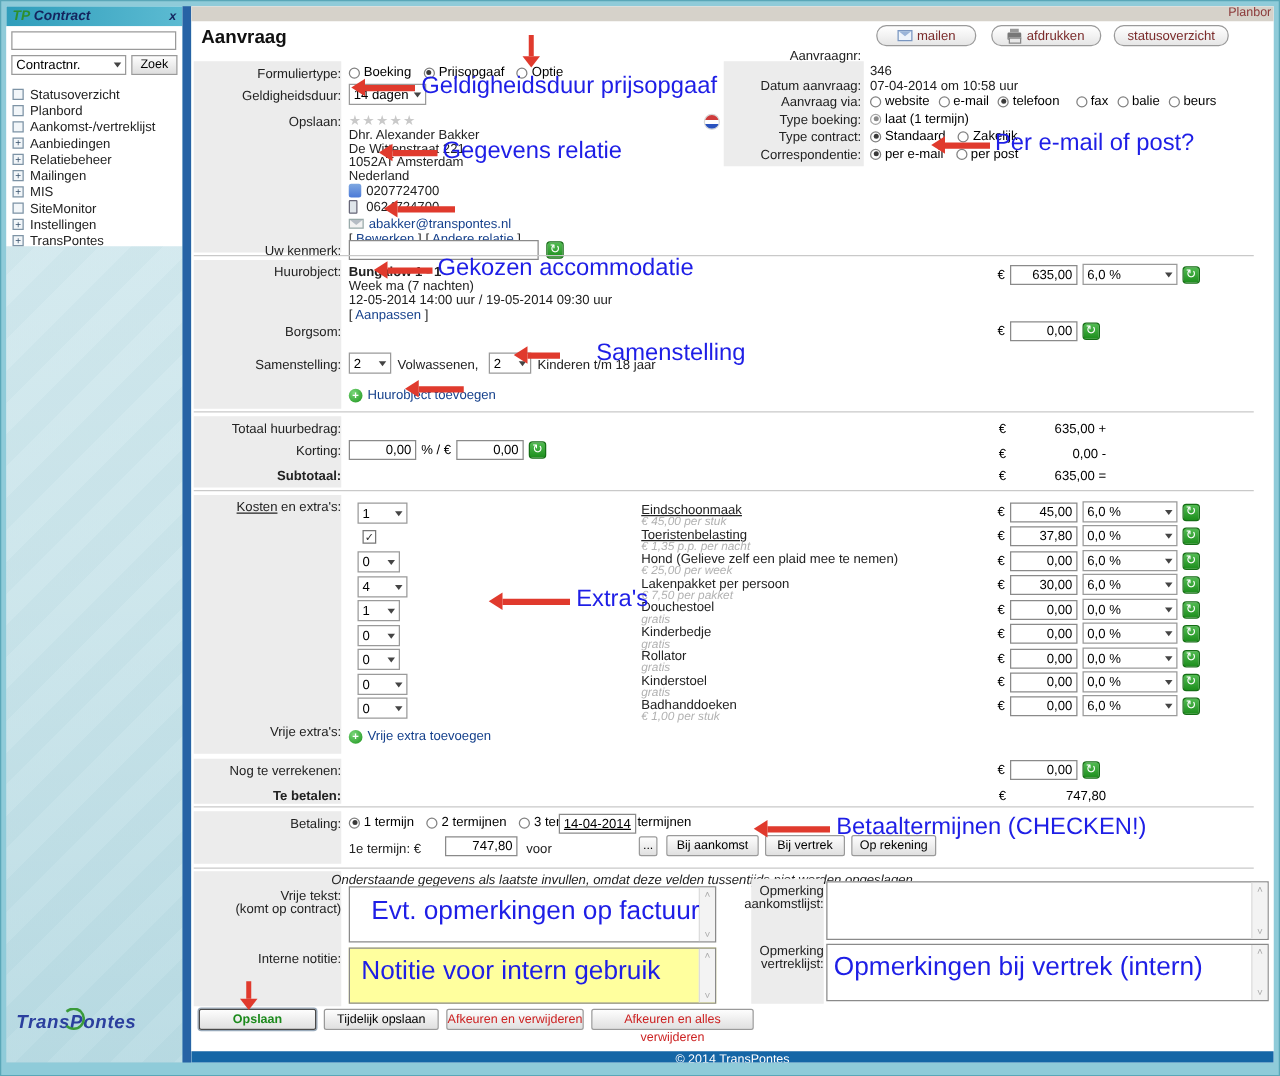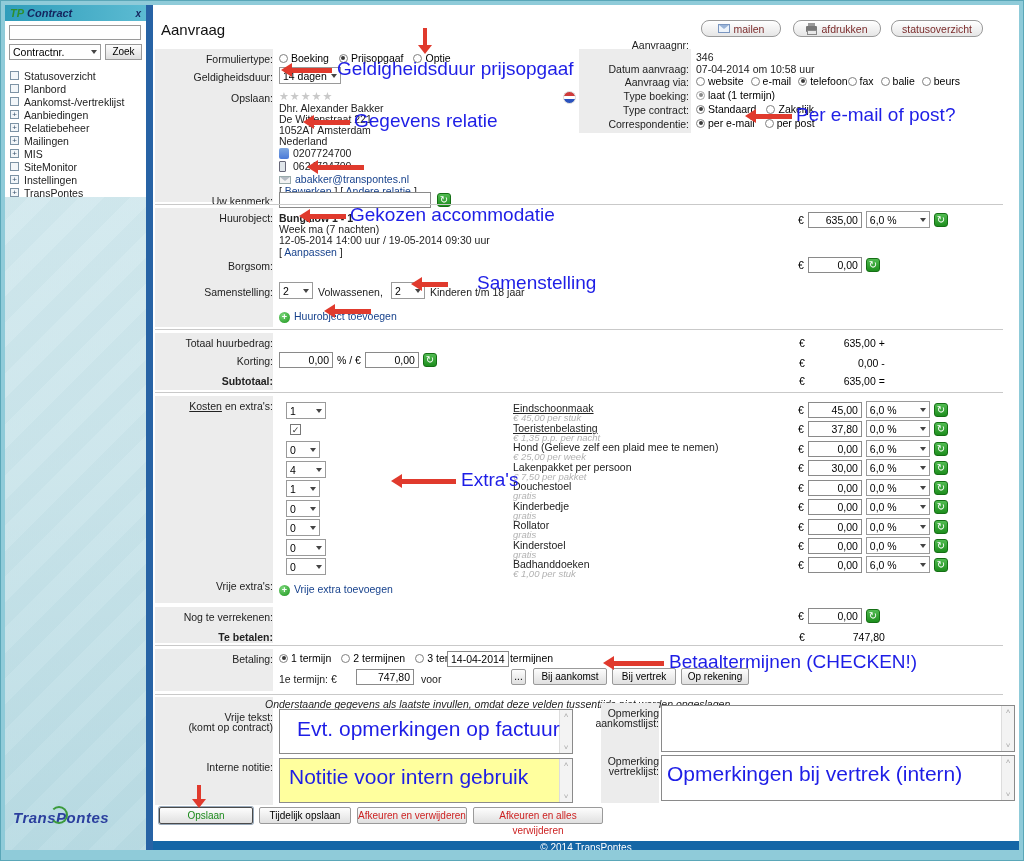--- a/index.html
+++ b/index.html
@@ -37,21 +37,21 @@
   .sb-logo{position:absolute;left:8px;top:804px;font-size:15px;font-style:italic;font-weight:bold;
     color:#2b3f9e;letter-spacing:.5px}
   .logo-ring{position:absolute;left:37px;top:-3px;width:18px;height:18px;border:2px solid #3a9a3a;
     border-radius:50%;border-left-color:transparent}
 
   
   .vbar{position:absolute;left:145px;top:4px;width:7px;height:845px;background:#2763a5}
   .main{position:absolute;left:152px;top:4px;width:866px;height:845px;background:#fff;overflow:hidden}
   .topstrip{position:absolute;left:0;top:0;width:866px;height:12px;background:#d6d2ca;
     font-size:10px;color:#8b3a3a;text-align:right;padding-right:2px;line-height:12px}
-  .title{position:absolute;left:8px;top:16px;font-size:15px;font-weight:normal;color:#111}
+  .title{position:absolute;left:8px;top:16px;font-size:15px;font-weight:bold;color:#111}
   .tbtn{position:absolute;top:15px;height:17px;border:1px solid #9a9a9a;border-radius:8px;
     background:linear-gradient(#ffffff,#e6e6e6);font-size:10.5px;color:var(--maroon);
     display:flex;align-items:center;justify-content:center;gap:4px;cursor:pointer}
   .ic-mail{display:inline-block;width:12px;height:9px;background:#eef4fb;border:1px solid #7a96c0;position:relative}
   .ic-mail::before{content:"";position:absolute;left:0;top:0;border-left:5px solid transparent;
     border-right:5px solid transparent;border-top:4px solid #9ab4d8}
   .ic-print{display:inline-block;width:11px;height:6px;background:#777;border-radius:1px;position:relative}
   .ic-print::before{content:"";position:absolute;top:-3px;left:2px;width:7px;height:3px;background:#999}
   .ic-print::after{content:"";position:absolute;bottom:-3px;left:1px;width:8px;height:3px;background:#e8e8e8;border:1px solid #888}
 
@@ -81,21 +81,21 @@
   .stars{position:absolute;color:#c9c9c9;font-size:11px;letter-spacing:1px;cursor:pointer}
   .flag{position:absolute;width:13px;height:13px;border-radius:50%;border:1px solid #d8d8d8;
     background:linear-gradient(180deg,#cf3b3b 34%,#fff 34% 66%,#2a52be 66%)}
   .ic-phone{display:inline-block;width:10px;height:11px;background:linear-gradient(#7fa8e0,#4a79d8);border-radius:2px;margin-right:4px;vertical-align:-2px}
   .ic-mobile{display:inline-block;width:7px;height:11px;background:#dfe5ea;border:1px solid #667;border-radius:1px;margin-right:7px;vertical-align:-2px}
   .ic-env{display:inline-block;width:12px;height:8px;background:#f2f2f2;border:1px solid #9aa;position:relative;margin-right:4px;vertical-align:-1px}
   .ic-env::before{content:"";position:absolute;left:0;top:0;border-left:5px solid transparent;border-right:5px solid transparent;border-top:4px solid #b5bcc4}
 
   .money{position:absolute;display:flex;align-items:center;gap:4px;font-size:10.5px}
   .mamt{width:54px;height:16px;border:1px solid #8a8a8a;font-size:10.5px;text-align:right;padding:0 3px}
-  .mvat{position:static;width:64px;height:17px;border:1px solid #9a9a9a;background:#fff;font-size:10.5px;
+  .mvat{position:static;width:76px;height:17px;border:1px solid #9a9a9a;background:#fff;font-size:10.5px;
     display:flex;align-items:center;justify-content:space-between;padding:0 3px;cursor:pointer}
   .stat{position:absolute;display:flex;font-size:10.5px}
   .samt{display:inline-block;width:80px;text-align:right;white-space:pre}
 
   .cb{position:absolute;width:11px;height:11px;border:1px solid #777;background:#fff;font-size:9px;
     line-height:10px;text-align:center;color:#333;cursor:pointer}
 
   .btn{position:absolute;height:16px;border:1px solid #9a9a9a;background:linear-gradient(#fdfdfd,#e0e0e0);
     font-size:10px;text-align:center;line-height:14px;cursor:pointer;border-radius:2px}
   .bigbtn{height:17px;line-height:15px}
@@ -184,20 +184,21 @@
     </div>
     <div class="sb-logo">
       <span class="logo-ring"></span>
       <span>TransPontes</span>
     </div>
   </div>
 
   <div class="vbar"></div>
 
   <div class="main">
+    <div class="topstrip"><span>Planbor</span></div>
     <div class="title">Aanvraag</div>
 
     <div class="tbtn" style="left:548px;width:80px">
       <span class="ic-mail"></span>
         <span>mailen</span>
     </div>
     <div class="tbtn" style="left:640px;width:88px">
       <span class="ic-print"></span>
         <span>afdrukken</span>
     </div>
@@ -252,21 +253,21 @@
     <span class="lblr" style="top:71px">Aanvraag via:</span>
     <div class="rgroup" style="left:543px;top:70px">
       <span class="ropt" style="margin-right:7px">
           <span class="radio"></span>
           <span>website</span>
         </span>
       <span class="ropt" style="margin-right:7px">
           <span class="radio"></span>
           <span>e-mail</span>
         </span>
-      <span class="ropt" style="margin-right:0">
+      <span class="ropt" style="margin-right:13px">
           <span class="radio sel"></span>
           <span>telefoon</span>
         </span>
       <span class="ropt" style="margin-right:7px">
           <span class="radio"></span>
           <span>fax</span>
         </span>
       <span class="ropt" style="margin-right:7px">
           <span class="radio"></span>
           <span>balie</span>
@@ -553,21 +554,21 @@
           <span>3 termijnen</span>
         </span>
       <span class="ropt">
           <span class="radio"></span>
           <span>4 termijnen</span>
         </span>
     </div>
     <span class="val" style="left:126px;top:668px"><span>1e termijn:</span> <span>€</span></span>
     <input class="inp" style="left: 203px; top: 664px; width: 58px; text-align: right;" value="747,80">
     <span class="val" style="left:268px;top:668px">voor</span>
-    <input class="inp" style="left: 294px; top: 646px; width: 62px;" value="14-04-2014">
+    <input class="inp" style="left: 294px; top: 646px; width: 62px; text-decoration: underline;" value="14-04-2014">
     <div class="btn" style="left:358px;top:664px;width:15px">...</div>
     <div class="btn bigbtn" style="left:380px;top:663px;width:74px">Bij aankomst</div>
     <div class="btn bigbtn" style="left:459px;top:663px;width:64px">Bij vertrek</div>
     <div class="btn bigbtn" style="left:528px;top:663px;width:68px">Op rekening</div>
 
     <div class="divider" style="top:689px"></div>
 
     <div class="graycol" style="left:2px;top:692px;width:118px;height:108px"></div>
     <span class="note-it" style="left:112px;top:693px">Onderstaande gegevens als laatste invullen, omdat deze velden tussentijds niet worden opgeslagen.</span>
     <span class="lbl" style="top:706px">Vrije tekst:</span>
@@ -596,21 +597,21 @@
     </div>
     <span class="lbl" style="left:386px;top:750px">Opmerking</span>
     <span class="lbl" style="left:386px;top:760px">vertreklijst:</span>
     <div class="ta" style="left:508px;top:750px;width:354px;height:46px">
       <div class="ta-sc">
           <span>˄</span>
           <span>˅</span>
         </div>
     </div>
 
-    <div class="btn bigbtn primary" style="left:6px;top:802px;width:94px;color:var(--green);font-weight:normal">Opslaan</div>
+    <div class="btn bigbtn primary" style="left:6px;top:802px;width:94px;color:var(--green);font-weight:bold">Opslaan</div>
     <div class="btn bigbtn" style="left:106px;top:802px;width:92px">Tijdelijk opslaan</div>
     <div class="btn bigbtn" style="left:204px;top:802px;width:110px;color:#cc2222">Afkeuren en verwijderen</div>
     <div class="btn bigbtn" style="left:320px;top:802px;width:130px;color:#cc2222">Afkeuren en alles verwijderen</div>
 
     <div class="footerbar">© 2014 TransPontes</div>
   </div>
 
   <div class="arrowD" style="left:422px;top:27px;height:17px"></div>
   <div class="arrowL" style="left:291px;top:67px;width:40px"></div>
   <span class="ann" style="left:336px;top:57px">Geldigheidsduur prijsopgaaf</span>

